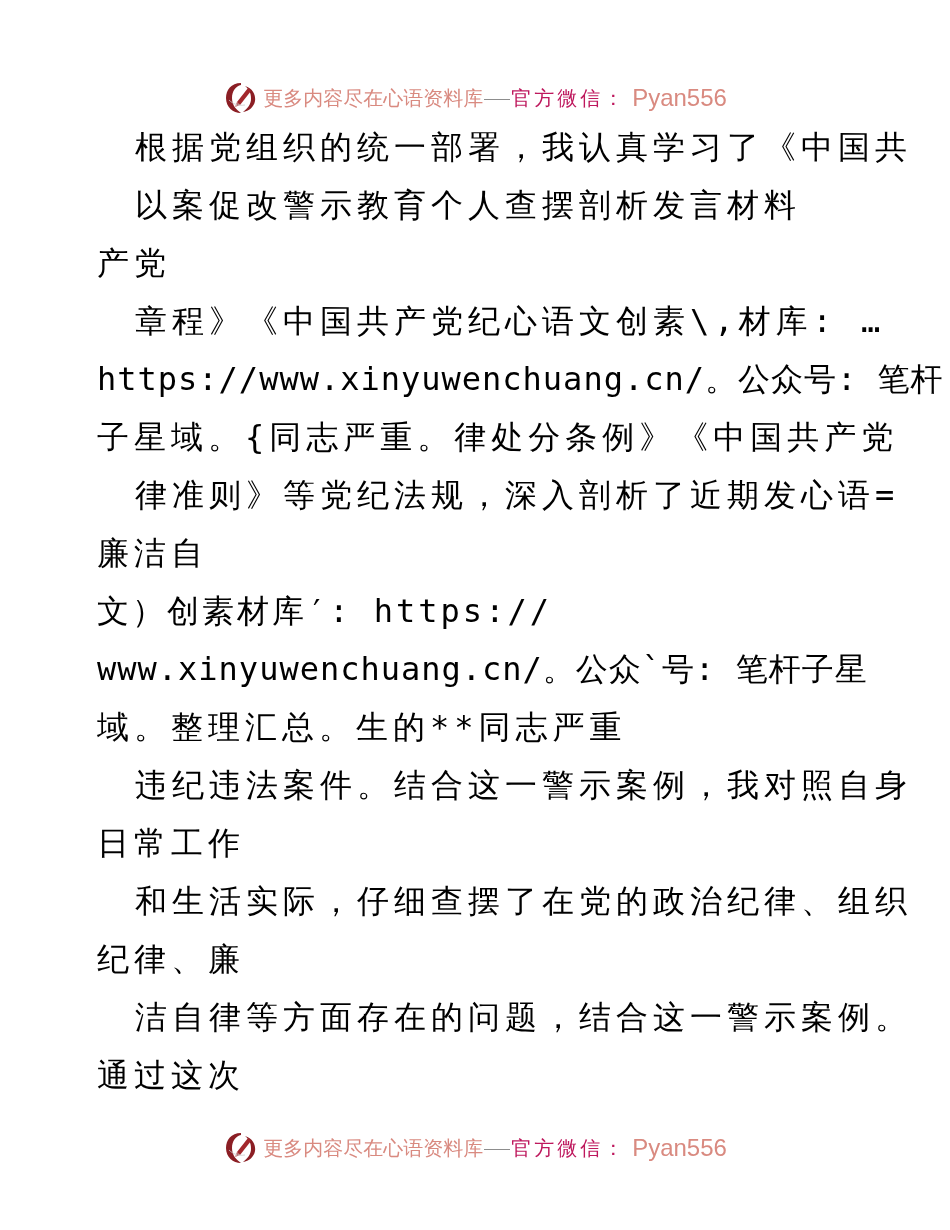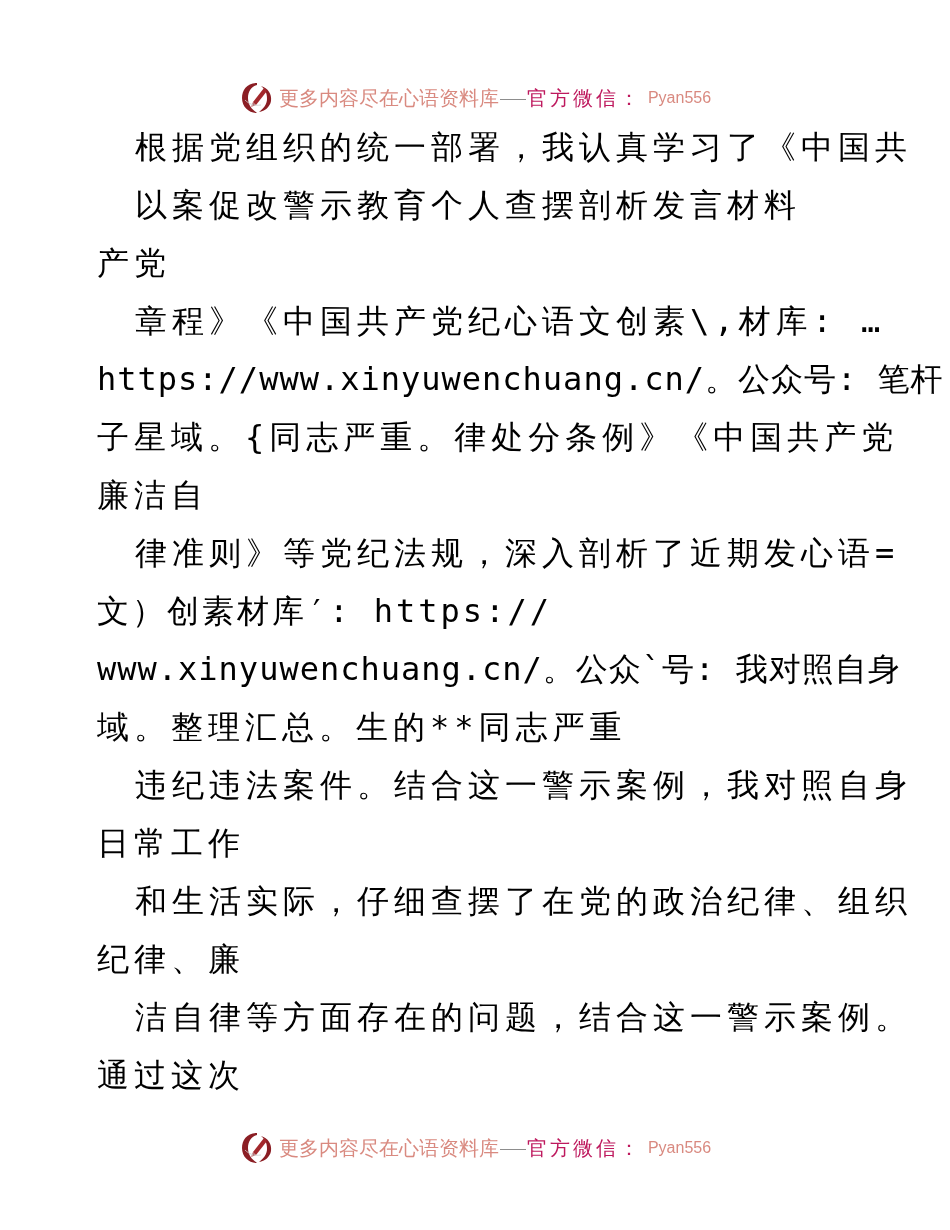--- a/index.html
+++ b/index.html
@@ -50,21 +50,21 @@
       top: 1px;
     }
     .banner .label {
       font-family: Liberation Serif, serif;
       font-size: 20px;
       color: #be185d;
       letter-spacing: 3px;
     }
     .banner .handle {
       font-family: "Liberation Sans", sans-serif;
-      font-size: 16px;
+      font-size: 24px;
       color: #d98a80;
       margin-left: 6px;
     }
 
     .content {
       position: absolute;
       left: 97px;
       top: 118px;
       width: 760px;
     }
@@ -98,24 +98,24 @@
   <span class="handle">Pyan556</span>
 </div>
 
 <div class="content">
   <div class="line indent">根据党组织的统一部署，我认真学习了《中国共</div>
   <div class="line indent">以案促改警示教育个人查摆剖析发言材料</div>
   <div class="line">产党</div>
   <div class="line indent">章程》《中国共产党纪心语文创素\,材库: …</div>
   <div class="line" style="letter-spacing:1px">https://www.xinyuwenchuang.cn/。公众号: 笔杆</div>
   <div class="line">子星域。{同志严重。律处分条例》《中国共产党</div>
+  <div class="line indent">律准则》等党纪法规，深入剖析了近期发心语=</div>
   <div class="line">廉洁自</div>
-  <div class="line indent">律准则》等党纪法规，深入剖析了近期发心语=</div>
   <div class="line" style="letter-spacing:3px">文）创素材库′: https://</div>
-  <div class="line" style="letter-spacing:1px">www.xinyuwenchuang.cn/。公众`号: 我对照自身</div>
+  <div class="line" style="letter-spacing:1px">www.xinyuwenchuang.cn/。公众`号: 笔杆子星</div>
   <div class="line">域。整理汇总。生的**同志严重</div>
   <div class="line indent">违纪违法案件。结合这一警示案例，我对照自身</div>
   <div class="line">日常工作</div>
   <div class="line indent">和生活实际，仔细查摆了在党的政治纪律、组织</div>
   <div class="line">纪律、廉</div>
   <div class="line indent">洁自律等方面存在的问题，结合这一警示案例。</div>
   <div class="line">通过这次</div>
 </div>
 
 <div class="banner bottom">

